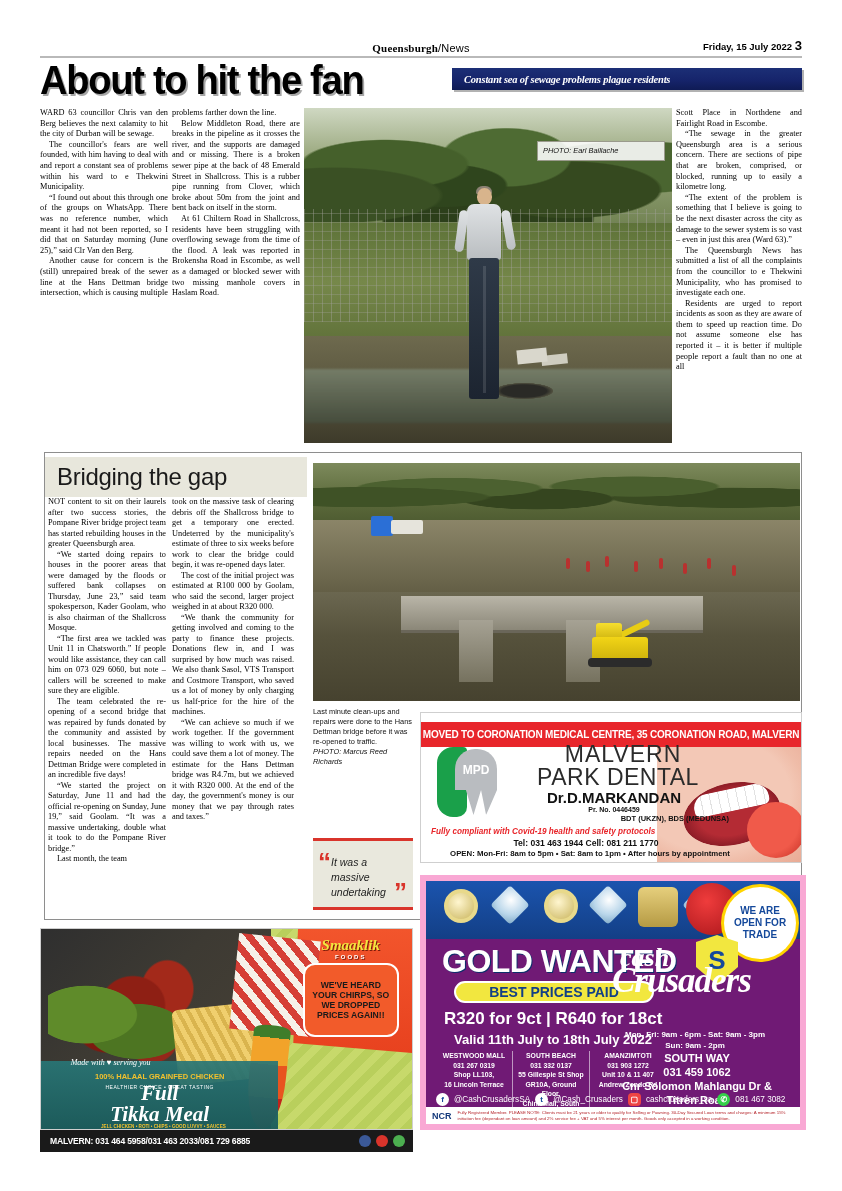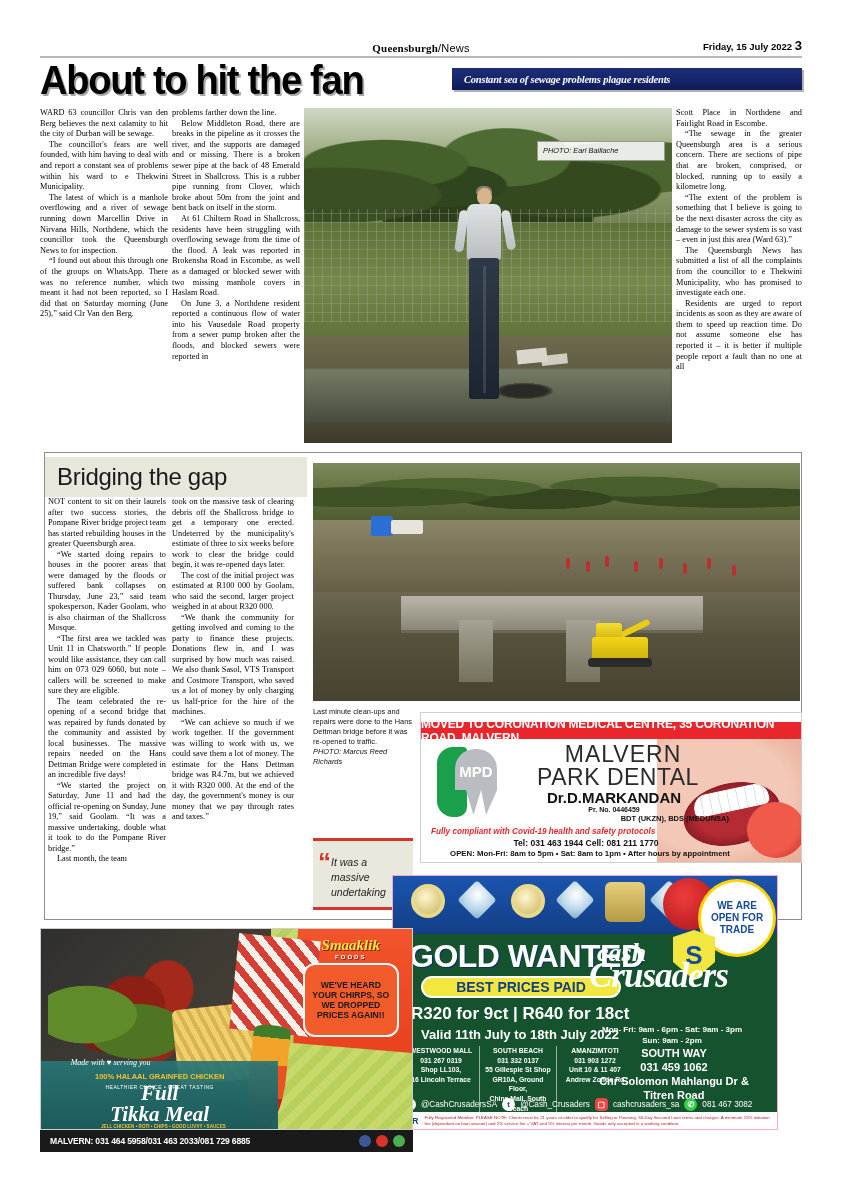--- a/index.html
+++ b/index.html
@@ -168,61 +168,61 @@
     font-family:"Liberation Sans", sans-serif; font-style:italic; font-size:10.5px;
     line-height:15px; color:#222; padding:14px 6px 6px 18px;
   }
   .pq-open, .pq-close { position:absolute; color:#d9342b; font-size:26px; font-weight:bold; font-style:normal; line-height:1; }
   .pq-open { left:5px; top:8px; }
   .pq-close { right:6px; bottom:2px; }
 
   
   .ad-dental { position:absolute; left:420px; top:712px; width:382px; height:151px;
     border:1px solid #cfcfcf; background:#fff; overflow:hidden; }
-  .ad-dental .banner { position:absolute; left:0; top:9px; width:100%; height:17px;
+  .ad-dental .banner { position:absolute; left:0; top:9px; width:100%; height:25px;
     background:#e8262b; color:#fff; font-family:"Liberation Sans", sans-serif; font-weight:bold;
-    font-size:12px; display:flex; align-items:center; justify-content:center; letter-spacing:-.2px; }
+    font-size:10px; display:flex; align-items:center; justify-content:center; letter-spacing:-.2px; }
   .ad-dental .mouth { position:absolute; right:-6px; top:24px; width:150px; height:127px;
     background: radial-gradient(ellipse at 38% 45%, #f3c8b6 0 58%, #efbca8 70%, #e8a892 100%); }
   .ad-dental .lips { position:absolute; right:26px; top:46px; width:98px; height:62px;
     background: radial-gradient(ellipse at 50% 50%, #b42b34 0 48%, #8e1d27 70%, transparent 72%);
     border-radius:50%; transform:rotate(-12deg); }
   .ad-dental .teeth { position:absolute; right:38px; top:52px; width:76px; height:22px;
     background:#fff; border-radius:14px 14px 6px 6px; transform:rotate(-12deg);
     background-image: repeating-linear-gradient(90deg, #fff 0 8px, #e2e2e2 8px 9px); }
   .ad-dental .apple { position:absolute; right:-4px; bottom:4px; width:58px; height:56px;
     background: radial-gradient(circle at 35% 35%, #f05a4a 0 60%, #c02a20 100%); border-radius:50%; }
   .ad-dental .tooth-logo { position:absolute; left:16px; top:34px; width:62px; height:70px; }
   .ad-dental .tooth-logo .grn { position:absolute; left:0; top:0; width:30px; height:70px;
     background:#1aa04a; border-radius:16px 4px 10px 16px; }
   .ad-dental .tooth-logo .gry { position:absolute; left:18px; top:2px; width:42px; height:66px;
     background:#b9bcc0; border-radius:20px 20px 14px 14px;
     clip-path: polygon(0 0,100% 0,100% 62%,74% 100%,62% 62%,44% 100%,26% 62%,0 62%); }
   .ad-dental .tooth-logo .mpd { position:absolute; left:20px; top:16px; width:38px; text-align:center;
-    font-family:"Liberation Sans", sans-serif; font-weight:bold; font-size:15px; color:#fff; }
+    font-family:"Liberation Sans", sans-serif; font-weight:bold; font-size:12px; color:#fff; }
   .ad-dental .t1 { position:absolute; left:92px; top:28px; width:220px; text-align:center;
     font-family:"Liberation Sans", sans-serif; font-size:23px; letter-spacing:1px; color:#2b2b2b; }
   .ad-dental .t2 { position:absolute; left:72px; top:51px; width:250px; text-align:center;
     font-family:"Liberation Sans", sans-serif; font-size:23px; letter-spacing:.5px; color:#2b2b2b; }
   .ad-dental .t3 { position:absolute; left:78px; top:76px; width:230px; text-align:center;
     font-family:"Liberation Sans", sans-serif; font-weight:bold; font-size:15px; color:#111; }
   .ad-dental .t4 { position:absolute; left:78px; top:93px; width:230px; text-align:center;
     font-family:"Liberation Sans", sans-serif; font-weight:bold; font-size:7px; color:#111; }
   .ad-dental .t5 { position:absolute; left:78px; top:101px; width:230px; text-align:right;
     font-family:"Liberation Sans", sans-serif; font-weight:bold; font-size:7.5px; color:#111; }
   .ad-dental .t6 { position:absolute; left:10px; top:114px; width:300px;
     font-family:"Liberation Sans", sans-serif; font-style:italic; font-weight:bold; font-size:8.2px; color:#e8262b; }
   .ad-dental .t7 { position:absolute; left:10px; top:125px; width:310px; text-align:center;
     font-family:"Liberation Sans", sans-serif; font-weight:bold; font-size:8.6px; color:#111; }
   .ad-dental .t8 { position:absolute; left:4px; top:136px; width:330px; text-align:center;
     font-family:"Liberation Sans", sans-serif; font-weight:bold; font-size:7.8px; color:#111; }
 
   
-  .ad-cc { position:absolute; left:392px; top:875px; width:386px; height:255px;
-    background:#14532d; overflow:hidden; border:1px solid #f9a8d4; }
+  .ad-cc { position:absolute; left:420px; top:875px; width:386px; height:255px;
+    background:#701a75; overflow:hidden; border:6px solid #f9a8d4; }
   .cc-jewel { position:absolute; left:0; top:0; width:100%; height:58px;
     background: linear-gradient(180deg,#1b54ae,#133f86);
   }
   .cc-jewel .ring { position:absolute; top:8px; width:34px; height:34px; border-radius:50%;
     border:4px solid #e8d98b; background:radial-gradient(circle at 40% 35%, #fff6cf, #c9b45c); }
   .cc-jewel .gem { position:absolute; top:10px; width:28px; height:28px;
     background:radial-gradient(circle at 40% 35%, #ffffff, #b9d6ea 60%, #7fa9c7); transform:rotate(45deg); border-radius:4px;}
   .cc-jewel .watch { position:absolute; top:6px; width:40px; height:40px; border-radius:6px;
     background:linear-gradient(180deg,#e6cf7d,#b59a43); }
   .cc-redcircle { position:absolute; right:62px; top:2px; width:52px; height:52px; border-radius:50%;
@@ -350,28 +350,27 @@
   <div class="headline-wrap">
     <div class="headline">About to hit the fan</div>
     <div class="kicker-bar">
       <span>Constant sea of sewage problems plague residents</span>
     </div>
   </div>
 
   <div class="col c1">
     <p class="first">WARD 63 councillor Chris van den Berg believes the next calamity to hit the city of Durban will be sewage.</p>
     <p>The councillor's fears are well founded, with him having to deal with and report a constant sea of problems within his ward to e Thekwini Municipality.</p>
-    <p>The latest of which is a manhole overflowing and a river of sewage running down Marcellin Drive in Nirvana Hills, Northdene, which the councillor took the Queensburgh News to for inspection.</p>
     <p>“I found out about this through one of the groups on WhatsApp. There was no reference number, which meant it had not been reported, so I did that on Saturday morning (June 25),” said Clr Van den Berg.</p>
+    <p>Another cause for concern is the (still) unrepaired break of the sewer line at the Hans Dettman bridge intersection, which is causing multiple</p>
   </div>
   <div class="col c2">
     <p class="first">problems farther down the line.</p>
     <p>Below Middleton Road, there are breaks in the pipeline as it crosses the river, and the supports are damaged and or missing. There is a broken sewer pipe at the back of 48 Emerald Street in Shallcross. This is a rubber pipe running from Clover, which broke about 50m from the joint and bent back on itself in the storm.</p>
     <p>At 61 Chiltern Road in Shallcross, residents have been struggling with overflowing sewage from the time of the flood. A leak was reported in Brokensha Road in Escombe, as well as a damaged or blocked sewer with two missing manhole covers in Haslam Road.</p>
-    <p>On June 3, a Northdene resident reported a continuous flow of water into his Vausedale Road property from a sewer pump broken after the floods, and blocked sewers were reported in</p>
   </div>
   <div class="col c4">
     <p class="first">Scott Place in Northdene and Fairlight Road in Escombe.</p>
     <p>“The sewage in the greater Queensburgh area is a serious concern. There are sections of pipe that are broken, comprised, or blocked, running up to easily a kilometre long.</p>
     <p>“The extent of the problem is something that I believe is going to be the next disaster across the city as damage to the sewer system is so vast – even in just this area (Ward 63).”</p>
     <p>The Queensburgh News has submitted a list of all the complaints from the councillor to e Thekwini Municipality, who has promised to investigate each one.</p>
     <p>Residents are urged to report incidents as soon as they are aware of them to speed up reaction time. Do not assume someone else has reported it – it is better if multiple people report a fault than no one at all</p>
   </div>
 
   <div class="photo1">

